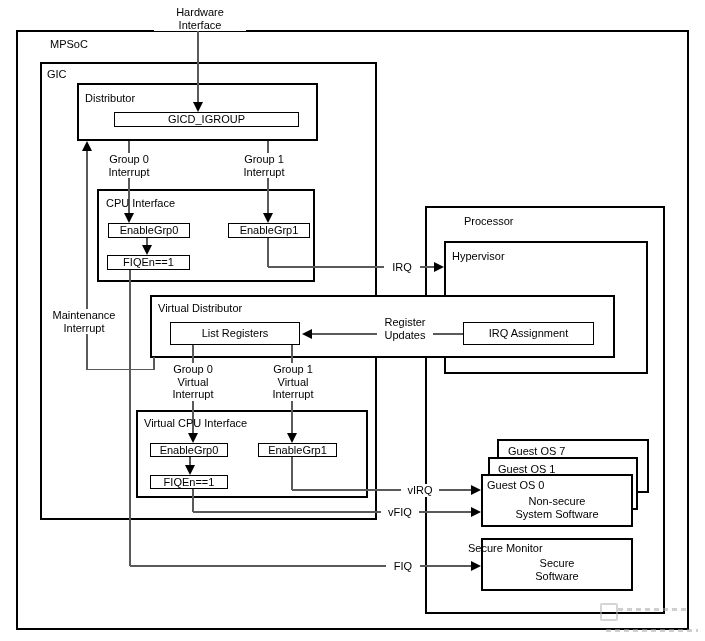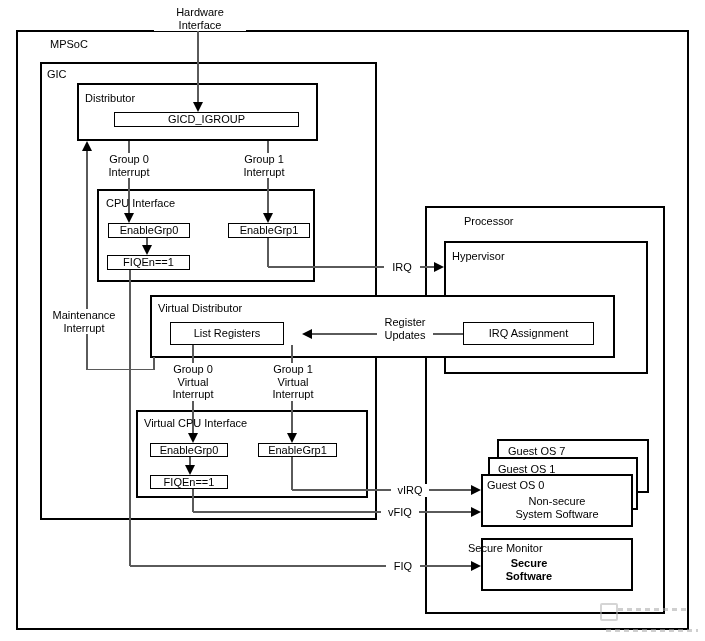--- a/index.html
+++ b/index.html
@@ -91,21 +91,21 @@
     </div>
   <div class="abs reg" style="left:108px;top:223px;width:82px;height:15px;">
       <span>EnableGrp0</span>
     </div>
   <div class="abs reg" style="left:107px;top:255px;width:83px;height:15px;">
       <span>FIQEn==1</span>
     </div>
   <div class="abs reg" style="left:228px;top:223px;width:82px;height:15px;">
       <span>EnableGrp1</span>
     </div>
-  <div class="abs reg" style="left:170px;top:322px;width:114px;height:23px;">
+  <div class="abs reg" style="left:170px;top:322px;width:130px;height:23px;">
       <span>List Registers</span>
     </div>
   <div class="abs reg" style="left:463px;top:322px;width:131px;height:23px;">
       <span>IRQ Assignment</span>
     </div>
   <div class="abs reg" style="left:150px;top:443px;width:78px;height:14px;">
       <span>EnableGrp0</span>
     </div>
   <div class="abs reg" style="left:150px;top:475px;width:78px;height:14px;">
       <span>FIQEn==1</span>
@@ -123,40 +123,40 @@
 Interrupt</div>
   <div class="abs lbl" style="left:384px;top:261px;width:36px;">IRQ</div>
   <div class="abs lbl" style="left:377px;top:316px;width:56px;">Register
 Updates</div>
   <div class="abs lbl" style="left:167px;top:363px;width:52px;">Group 0
 Virtual
 Interrupt</div>
   <div class="abs lbl" style="left:266px;top:363px;width:54px;">Group 1
 Virtual
 Interrupt</div>
-  <div class="abs lbl" style="left:391px;top:484px;width:38px;text-align:center;">vIRQ</div>
+  <div class="abs lbl" style="left:401px;top:484px;width:38px;text-align:center;">vIRQ</div>
   <div class="abs lbl" style="left:381px;top:506px;width:38px;">vFIQ</div>
   <div class="abs lbl" style="left:386px;top:560px;width:34px;">FIQ</div>
 
   <div class="abs title" style="left:23px;top:38px;padding-left:27px;">MPSoC</div>
   <div class="abs title" style="left:47px;top:68px;">GIC</div>
   <div class="abs title" style="left:85px;top:92px;">Distributor</div>
   <div class="abs title" style="left:106px;top:197px;">CPU Interface</div>
   <div class="abs title" style="left:433px;top:215px;padding-left:31px;">Processor</div>
   <div class="abs title" style="left:452px;top:250px;">Hypervisor</div>
   <div class="abs title" style="left:158px;top:302px;">Virtual Distributor</div>
   <div class="abs title" style="left:144px;top:417px;">Virtual CPU Interface</div>
   <div class="abs title" style="left:508px;top:445px;">Guest OS 7</div>
   <div class="abs title" style="left:498px;top:463px;">Guest OS 1</div>
   <div class="abs title" style="left:487px;top:479px;">Guest OS 0</div>
   <div class="abs title" style="left:468px;top:542px;">Secure Monitor</div>
 
   <div class="abs lbl" style="left:497px;top:495px;width:120px;background:transparent;">Non-secure
 System Software</div>
-  <div class="abs lbl" style="left:489px;top:557px;width:80px;background:transparent;font-weight:bold;">Secure
+  <div class="abs lbl" style="left:517px;top:557px;width:80px;background:transparent;">Secure
 Software</div>
 
   <div id="watermark" class="abs" style="left:600px;top:601px;width:102px;height:38px;">
     <div class="wm-box" style="left:0;top:2px;width:14px;height:14px;"></div>
     <div class="wm-dash" style="left:18px;top:7px;width:70px;"></div>
     <div class="wm-dash" style="left:6px;top:28px;width:92px;"></div>
   </div>
 
 </div>
 

